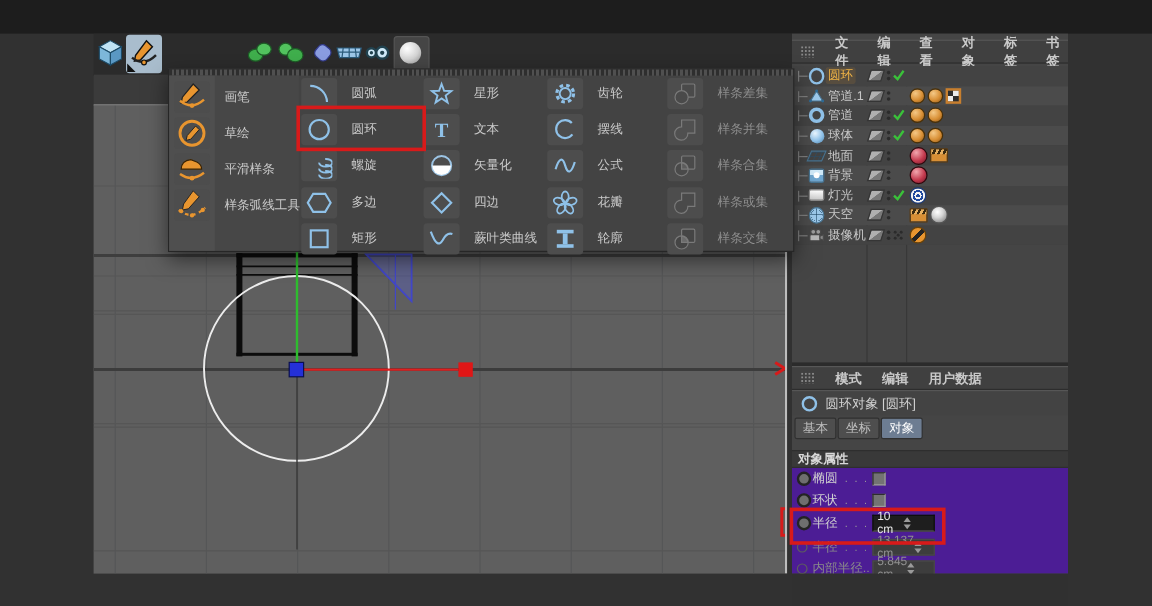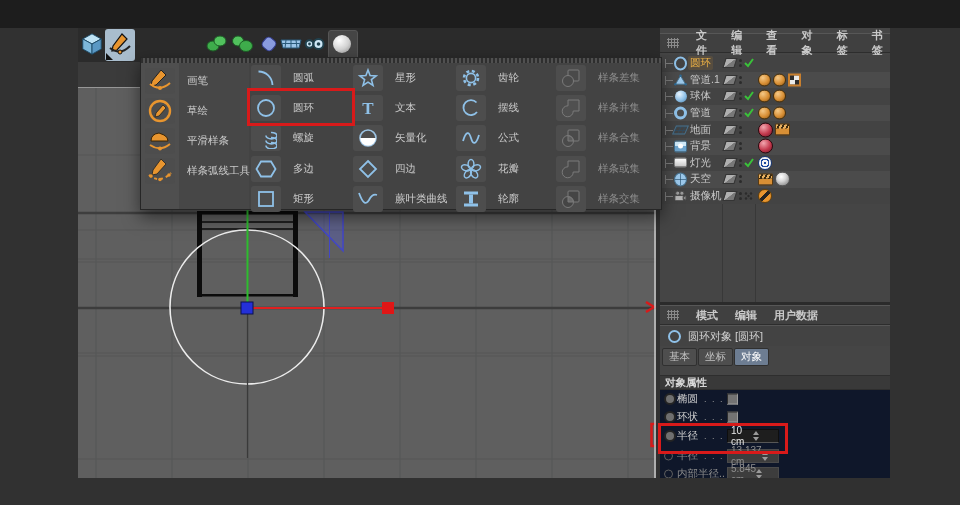--- a/index.html
+++ b/index.html
@@ -88,21 +88,21 @@
       display:flex;align-items:center;gap:7px;padding-left:8px;box-sizing:border-box;}
   #attr-title .ring{width:9px;height:9px;border-radius:50%;border:2px solid #8fc1e8;flex:none;}
   #attr-title span{font-size:11px;color:#d2d2d2;}
   #tabs{position:absolute;left:2px;top:320px;display:flex;gap:1px;}
   .tab{height:16px;padding:0 6px;display:flex;align-items:center;font-size:10.5px;color:#c0c0c0;background:#4e4e4e;
        border:1px solid #303030;border-radius:2px;}
   .tab.active{background:#6d7d92;color:#ffffff;}
   #attr-sec{position:absolute;left:0;top:347px;width:100%;height:15px;background:#393939;border-top:1px solid #2e2e2e;border-bottom:1px solid #2e2e2e;
       display:flex;align-items:center;padding-left:5px;box-sizing:border-box;}
   #attr-sec span{font-size:10.5px;font-weight:700;color:#d8d8d8;}
-  #attr-content{position:absolute;left:0;top:362px;width:100%;height:88px;background:#0f172a;}
+  #attr-content{position:absolute;left:0;top:362px;width:100%;height:88px;background:#4c1d95;}
   .arow{position:relative;height:18px;}
   .kf{position:absolute;left:4px;top:50%;transform:translateY(-50%);width:8px;height:8px;border-radius:50%;border:2px solid #242424;background:#6f6f6f;}
   .arow.dis .kf{width:7px;height:7px;border:1.5px solid #5e5e5e;background:transparent;}
   .a-lb{position:absolute;left:17px;top:50%;transform:translateY(-50%);font-size:10.5px;color:#cfcfcf;white-space:nowrap;}
   .a-ld{position:absolute;left:44px;top:50%;transform:translateY(-50%);font-size:9px;letter-spacing:1.5px;color:#9a9a9a;}
   .arow.dis .a-lb,.arow.dis .a-ld{color:#8a8a8a;}
   .chk{position:absolute;left:67px;top:50%;transform:translateY(-50%);width:9px;height:9px;background:#737373;
        border:1px solid;border-color:#2e2e2e #9c9c9c #9c9c9c #2e2e2e;}
   .fld{position:absolute;left:67px;top:50%;transform:translateY(-50%);width:52px;height:14px;background:#1e1e1e;
        border:1px solid #0e0e0e;border-bottom-color:#575757;display:flex;align-items:center;padding:0 3px;box-sizing:border-box;}
@@ -507,45 +507,45 @@
         <span class="o-tags">
             <span class="tag tag-phong"></span>
             <span class="tag tag-phong"></span>
             <span class="tag tag-uvw"></span>
           </span>
       </div>
 
       <div class="orow">
         <span class="o-tree"></span>
         <span class="o-ic">
-            <span class="oi-sph"></span>
-          </span>
-        <span class="o-nm">球体</span>
+            <span class="oi-tube"></span>
+          </span>
+        <span class="o-nm">管道</span>
         <span class="o-sq"></span>
         <span class="o-dots">
             <i></i>
             <i></i>
           </span>
         <span class="o-ck">
             <svg class="g" width="10" height="10" viewBox="0 0 10 10">
               <polyline points="1,5 4,8 9,1" fill="none" stroke="#3ac13a" stroke-width="2"></polyline>
             </svg>
           </span>
         <span class="o-tags">
             <span class="tag tag-phong"></span>
             <span class="tag tag-phong"></span>
           </span>
       </div>
 
       <div class="orow">
         <span class="o-tree"></span>
         <span class="o-ic">
-            <span class="oi-tube"></span>
-          </span>
-        <span class="o-nm">管道</span>
+            <span class="oi-sph"></span>
+          </span>
+        <span class="o-nm">球体</span>
         <span class="o-sq"></span>
         <span class="o-dots">
             <i></i>
             <i></i>
           </span>
         <span class="o-ck">
             <svg class="g" width="10" height="10" viewBox="0 0 10 10">
               <polyline points="1,5 4,8 9,1" fill="none" stroke="#3ac13a" stroke-width="2"></polyline>
             </svg>
           </span>

